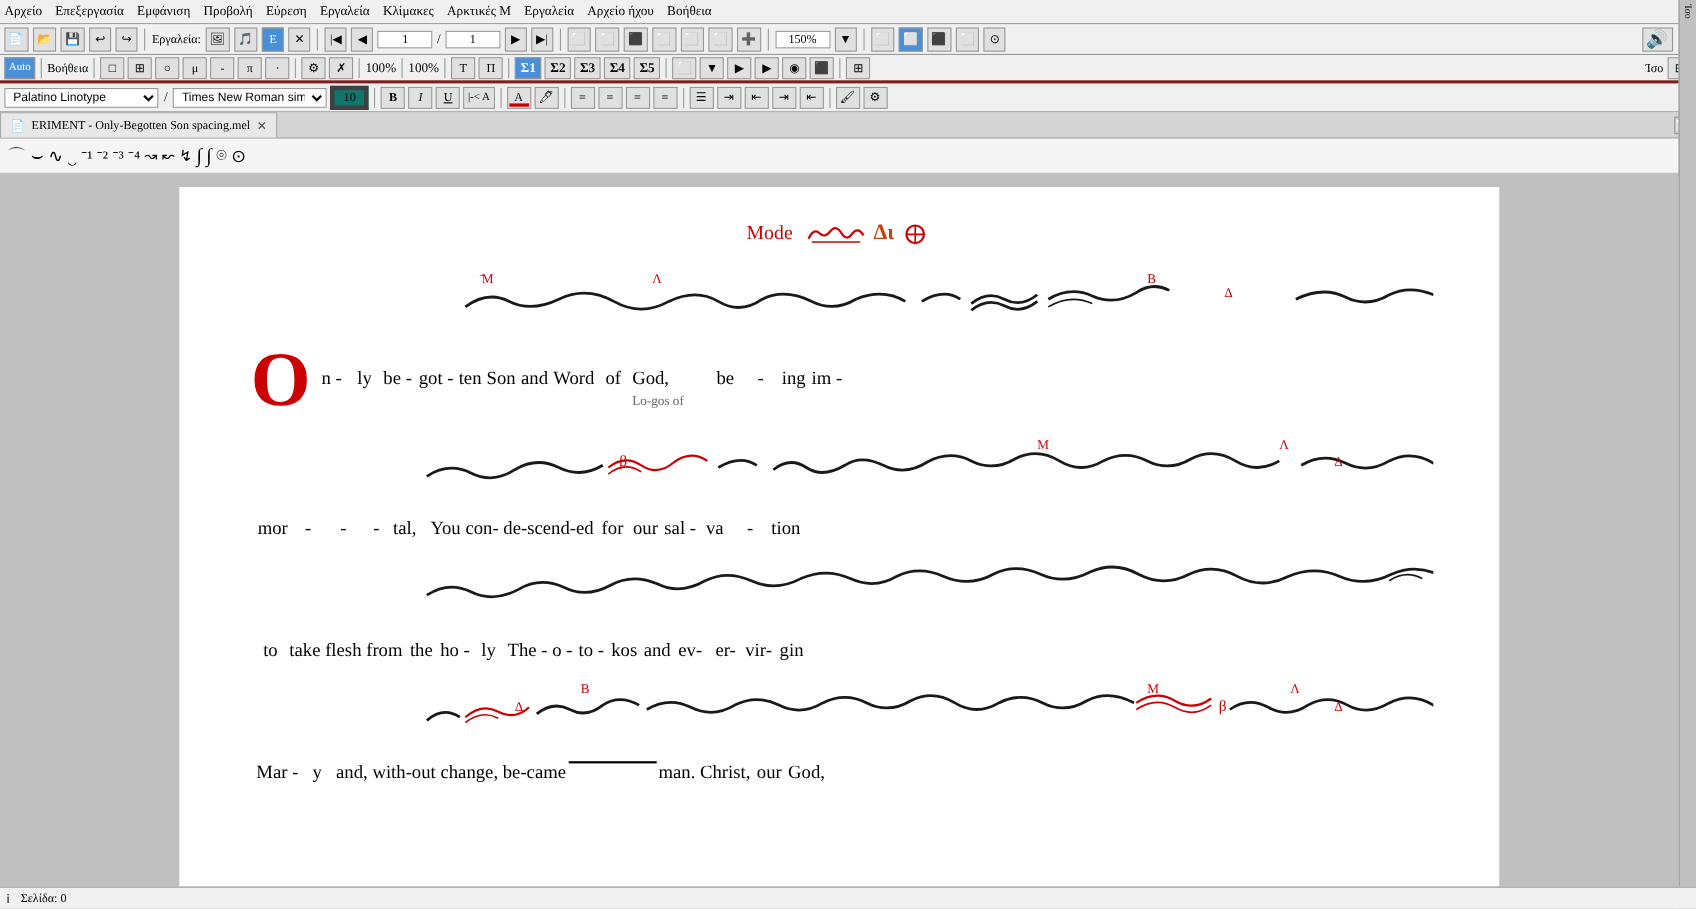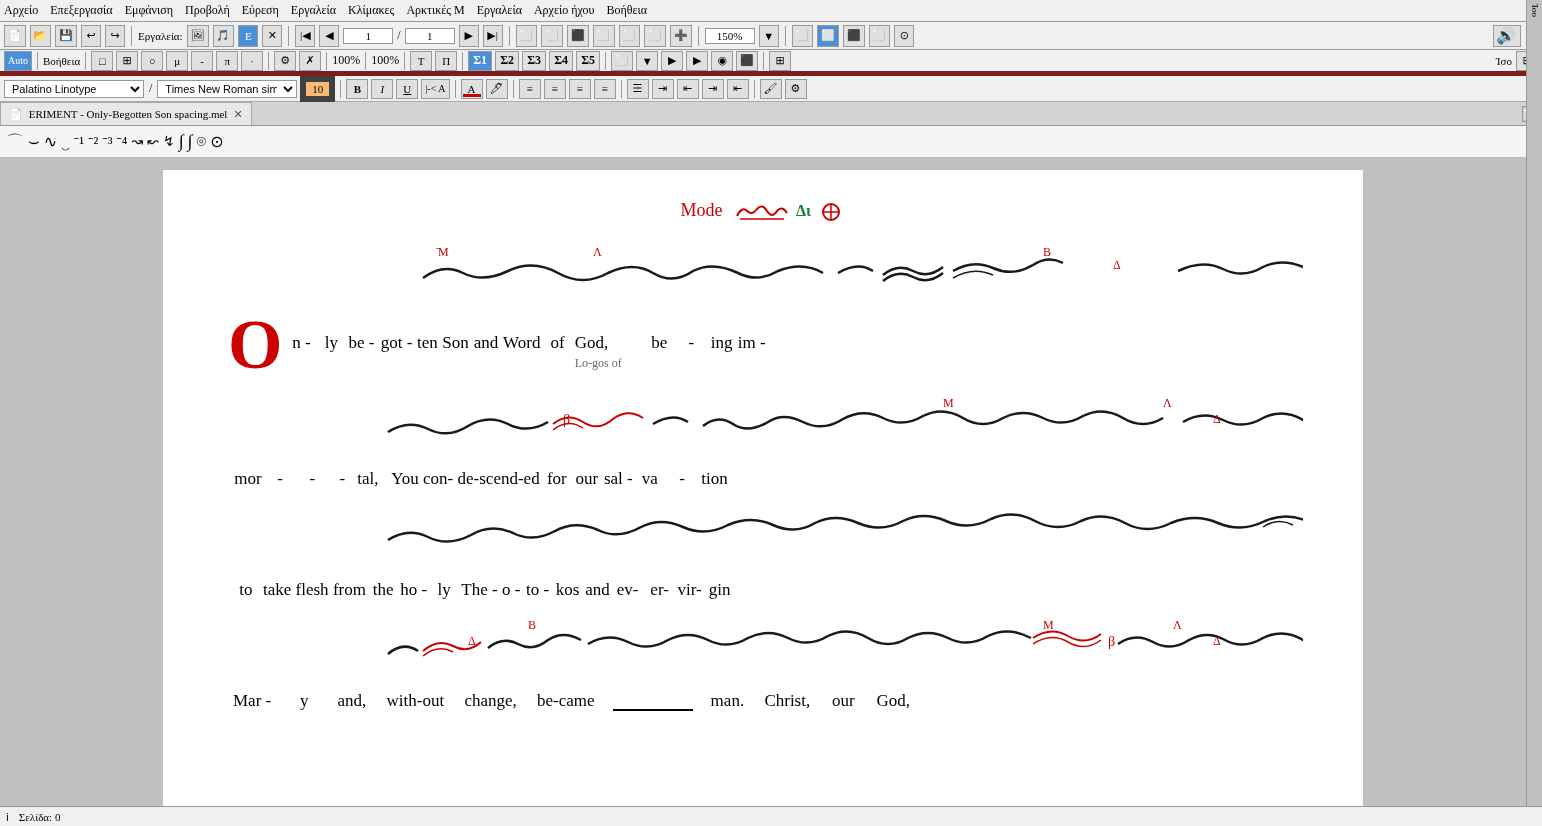--- a/index.html
+++ b/index.html
@@ -42,21 +42,21 @@
 
     
     .toolbar2 {
       background: #f0f0f0;
       height: 26px;
       display: flex;
       align-items: center;
       padding: 0 4px;
       gap: 3px;
       font-size: 12px;
-      border-bottom: 5px solid #7f1d1d;
+      border-bottom: 3px solid #7f1d1d;
     }
     .toolbar2 .sep { width: 1px; height: 18px; background: #999; margin: 0 2px; }
     .toolbar2 .btn {
       min-width: 22px; height: 20px; background: #e0e0e0;
       border: 1px solid #999; cursor: pointer; display: flex;
       align-items: center; justify-content: center; font-size: 11px; padding: 0 3px;
     }
     .toolbar2 .sigma-btn {
       min-width: 24px; height: 20px; background: #e0e0e0;
       border: 1px solid #999; cursor: pointer; display: flex;
@@ -72,21 +72,21 @@
       align-items: center;
       padding: 0 4px;
       gap: 3px;
       font-size: 12px;
       border-bottom: 1px solid #aaa;
     }
     .toolbar3 .font-select {
       border: 1px solid #999; background: white; padding: 1px 3px; font-size: 11px; width: 140px;
     }
     .toolbar3 .font-size {
-      border: 6px solid #404040; background: #fdba74; padding: 1px 3px; font-size: 11px; width: 35px; text-align: center;
+      border: 4px solid #404040; background: #0f766e; padding: 1px 3px; font-size: 11px; width: 35px; text-align: center;
     }
     .toolbar3 .sep { width: 1px; height: 18px; background: #999; margin: 0 2px; }
     .toolbar3 .btn {
       min-width: 22px; height: 20px; background: #e0e0e0;
       border: 1px solid #999; cursor: pointer; display: flex;
       align-items: center; justify-content: center; font-size: 11px; padding: 0 3px;
     }
 
     
     .tab-bar {
@@ -398,21 +398,21 @@
 
 
     <div class="mode-line">
       <span>Mode</span>&nbsp;
       
       <svg width="60" height="22" style="display:inline-block; vertical-align:middle;">
 
         <path d="M5,15 Q10,5 15,10 Q20,15 25,8 Q30,2 35,10 Q40,18 45,10 Q50,4 55,12" stroke="#cc0000" stroke-width="2" fill="none"></path>
         <line x1="8" y1="18" x2="52" y2="18" stroke="#cc0000" stroke-width="1.5"></line>
       </svg>
-      <span style="color:#15803d; font-size:16px;"> <b>Δι</b></span>
+      <span style="color:#c2410c; font-size:20px;"> <b>Δι</b></span>
       
       <svg width="30" height="22" style="display:inline-block; vertical-align:middle;">
         <circle cx="15" cy="11" r="8" stroke="#cc0000" stroke-width="2" fill="none"></circle>
         <line x1="15" y1="3" x2="15" y2="19" stroke="#cc0000" stroke-width="1.5"></line>
         <line x1="7" y1="11" x2="23" y2="11" stroke="#cc0000" stroke-width="1.5"></line>
       </svg>
     </div>
 
     <div class="section-wrapper">
 
@@ -557,21 +557,21 @@
           <path d="M265,32 Q280,20 295,28 Q310,36 325,24 Q340,14 358,24" stroke="#1a1a1a" stroke-width="2.5" fill="none"></path>
           <path d="M365,28 Q385,16 405,26 Q425,36 445,24 Q465,14 485,24 Q505,34 525,22 Q545,12 565,22 Q585,32 605,20 Q625,10 645,22 Q665,34 685,22 Q705,12 725,22 Q745,32 765,20 Q785,10 808,22" stroke="#1a1a1a" stroke-width="2.5" fill="none"></path>
 
           <path d="M810,22 Q828,10 845,20 Q862,30 878,18" stroke="#cc0000" stroke-width="2" fill="none"></path>
           <path d="M810,28 Q828,16 845,26 Q862,36 878,24" stroke="#cc0000" stroke-width="1.5" fill="none"></path>
 
           <path d="M895,28 Q912,16 930,26 Q948,36 966,24 Q984,14 1002,24 Q1020,34 1040,22 Q1060,12 1080,24 Q1100,36 1122,24 Q1142,14 1165,26 Q1185,38 1208,26 Q1228,16 1252,28 Q1265,38 1275,30" stroke="#1a1a1a" stroke-width="2.5" fill="none"></path>
         </svg>
       </div>
 
-      <div style="display:flex; align-items:flex-end; font-family:'Times New Roman', serif; font-size:17px; padding-left:10px; flex-wrap:nowrap; gap:16px;">
+      <div style="display:flex; align-items:flex-start; font-family:'Times New Roman', serif; font-size:17px; padding-left:10px; flex-wrap:nowrap; gap:0;">
         <span class="lyric-syllable">Mar -&nbsp;</span>
         <span class="lyric-syllable">y&nbsp;</span>
         <span class="lyric-syllable">and,&nbsp;</span>
         <span class="lyric-syllable">with-out&nbsp;</span>
         <span class="lyric-syllable">change,&nbsp;</span>
         <span class="lyric-syllable">be-came</span>
         <span style="display:inline-block; border-bottom: 2px solid #000; width:80px; margin: 0 2px;"></span>
         <span class="lyric-syllable">man.&nbsp;</span>
         <span class="lyric-syllable">Christ,&nbsp;</span>
         <span class="lyric-syllable">our&nbsp;</span>

